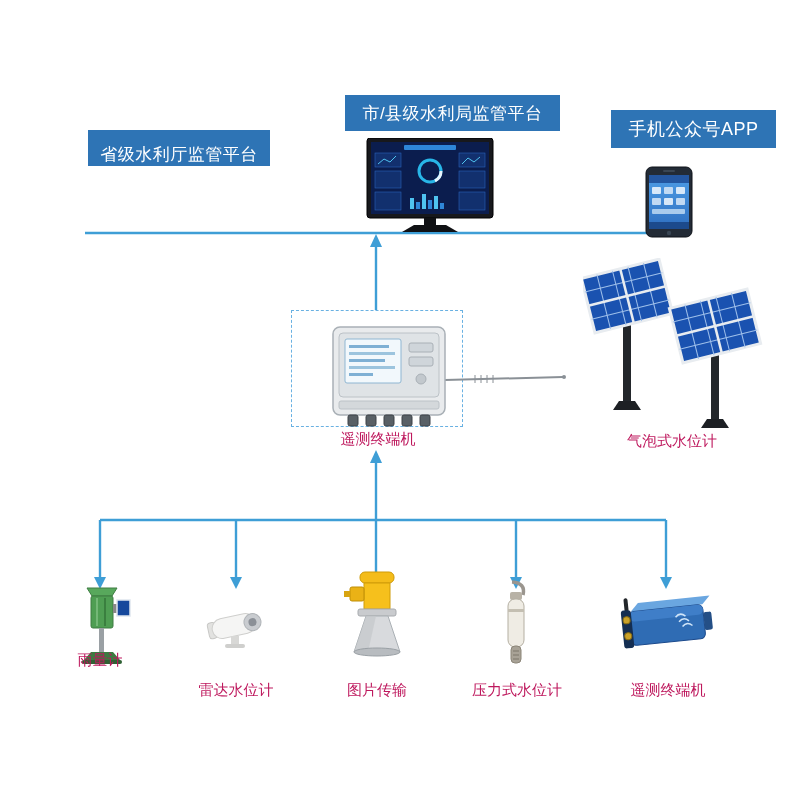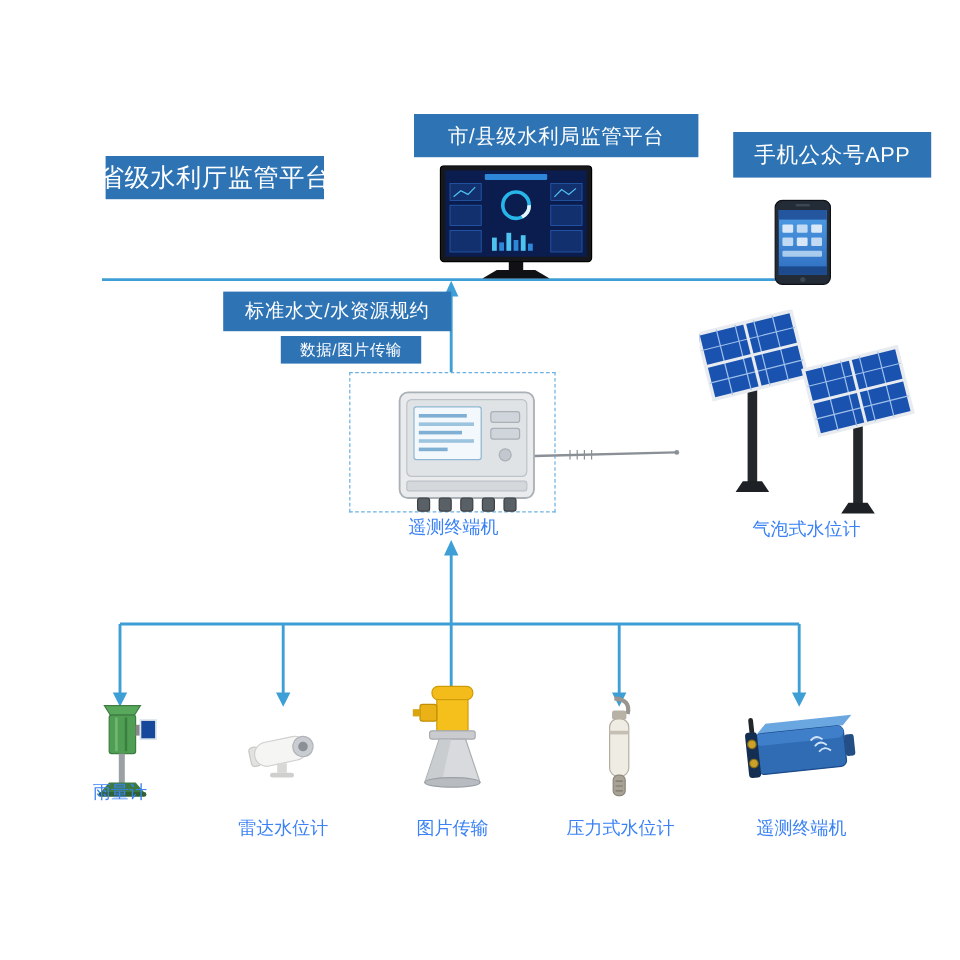--- a/index.html
+++ b/index.html
@@ -6,32 +6,32 @@
   .canvas{
     position:relative;width:800px;height:800px;background:#ffffff;
     font-family:"Liberation Sans","DejaVu Sans",sans-serif;overflow:hidden;
   }
   .overlay{position:absolute;left:0;top:0;pointer-events:none;}
   .bluebox{
     position:absolute;background:#2e74b5;color:#ffffff;
     display:flex;align-items:center;justify-content:center;text-align:center;
     letter-spacing:.5px;white-space:nowrap;
   }
-  .box-provincial{left:88px;top:130px;width:182px;height:36px;font-size:21px;}
-  .box-city{left:345px;top:95px;width:237px;height:36px;font-size:17px;}
+  .box-provincial{left:88px;top:130px;width:182px;height:36px;font-size:17px;align-items:flex-end;}
+  .box-city{left:345px;top:95px;width:215px;height:36px;font-size:17px;}
   .box-app{left:611px;top:110px;width:165px;height:38px;font-size:18px;}
   .box-protocol{left:186px;top:243px;width:190px;height:33px;font-size:16px;}
   .box-transmission{left:234px;top:280px;width:117px;height:23px;font-size:13px;}
   .dashed-frame{
     position:absolute;left:291px;top:310px;width:172px;height:117px;
     border:1.5px dashed #69b1e2;box-sizing:border-box;
   }
   .device-label{
     position:absolute;transform:translateX(-50%);
-    font-size:15px;color:#3b82f6;white-space:nowrap;
+    font-size:15px;color:#be185d;white-space:nowrap;
   }
   .illus{position:absolute;}
 </style>
 </head>
 <body>
 
 <div class="canvas">
 
   <svg class="overlay" width="800" height="800">
     <g stroke="#3e9ed6" stroke-width="2.4" fill="none">
@@ -57,26 +57,20 @@
   </svg>
 
   <div class="bluebox box-provincial">
     <span>省级水利厅监管平台</span>
   </div>
   <div class="bluebox box-city">
     <span>市/县级水利局监管平台</span>
   </div>
   <div class="bluebox box-app">
     <span>手机公众号APP</span>
-  </div>
-  <div class="bluebox box-protocol">
-    <span>标准水文/水资源规约</span>
-  </div>
-  <div class="bluebox box-transmission">
-    <span>数据/图片传输</span>
   </div>
 
   <svg class="illus" style="left:366px;top:138px" width="130" height="98" viewBox="0 0 130 98">
     <rect x="1" y="0" width="126" height="80" rx="3" fill="#17181c" stroke="#000"></rect>
     <rect x="5" y="4" width="118" height="72" fill="#0b1d4e"></rect>
     <rect x="38" y="7" width="52" height="5" rx="1" fill="#2e86d8"></rect>
     <rect x="9" y="15" width="26" height="14" fill="#12306e" stroke="#2a62b8" stroke-width=".6"></rect>
     <rect x="9" y="33" width="26" height="17" fill="#12306e" stroke="#2a62b8" stroke-width=".6"></rect>
     <rect x="9" y="54" width="26" height="18" fill="#12306e" stroke="#2a62b8" stroke-width=".6"></rect>
     <rect x="93" y="15" width="26" height="14" fill="#12306e" stroke="#2a62b8" stroke-width=".6"></rect>

